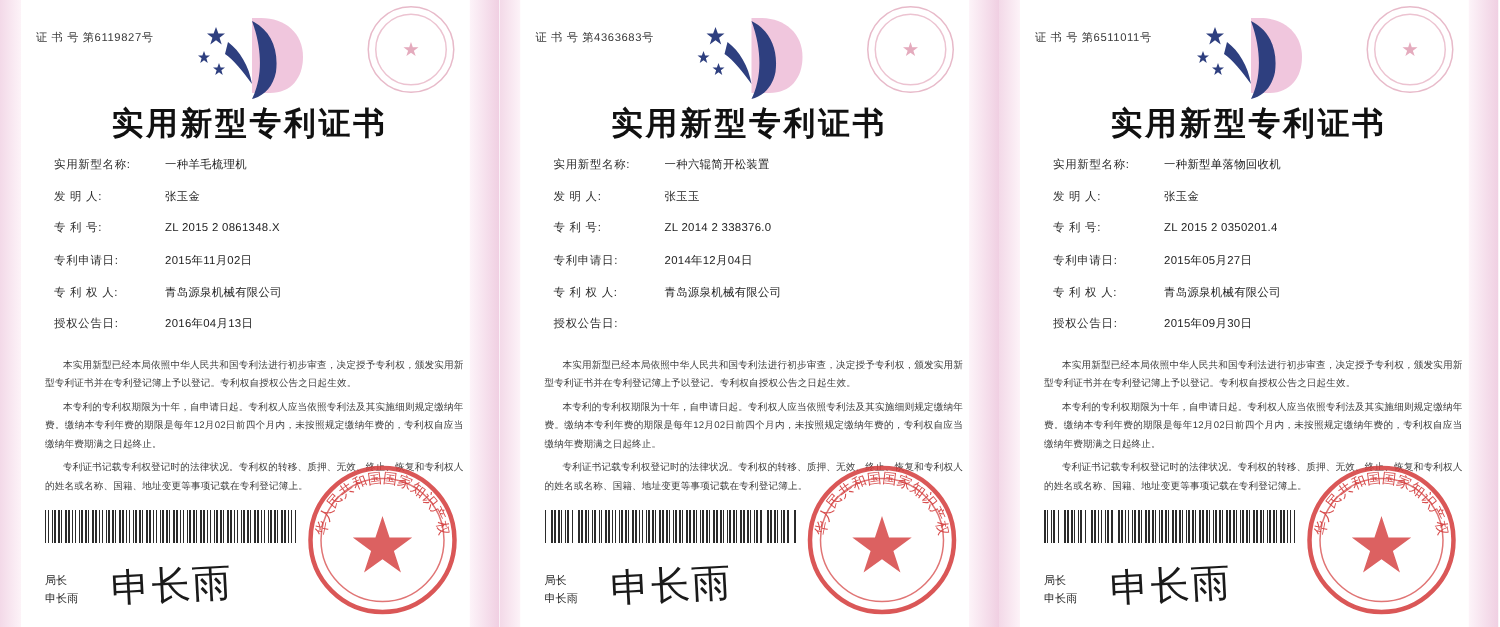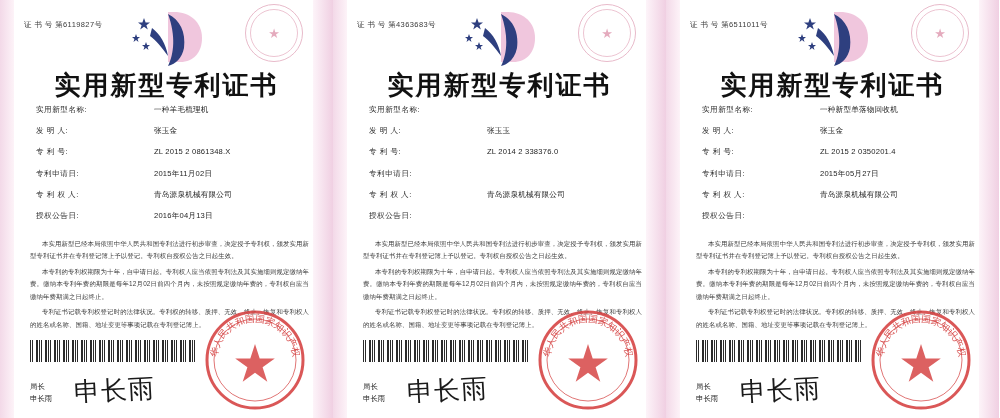--- a/index.html
+++ b/index.html
@@ -98,21 +98,21 @@
     font-size: 13px;
     line-height: 1;
   }
 
   .title {
     position: absolute;
     top: 68px;
     left: 0; right: 0;
     text-align: center;
     font-family: "DejaVu Serif", serif;
-    font-size: 26px;
+    font-size: 21px;
     font-weight: bold;
     letter-spacing: 2px;
     color: #111111;
   }
 
   .fields {
     position: absolute;
     left: 36px;
     right: 26px;
     top: 106px;
@@ -129,21 +129,20 @@
   .field-label {
     width: 74px;
     flex: 0 0 74px;
     letter-spacing: 0.5px;
     color: #2c2c2c;
   }
   .field-value {
     flex: 1 1 auto;
     color: #1d1d1d;
     letter-spacing: 0.2px;
-    margin-left: 44px;
   }
 
   .body-text {
     position: absolute;
     left: 30px;
     right: 24px;
     top: 238px;
     font-size: 6.4px;
     line-height: 1.95;
     color: #3c3c3c;
@@ -304,31 +303,33 @@
     <div class="top-seal">
       <div class="inner"></div>
       <div class="star">★</div>
     </div>
 
     <div class="title">实用新型专利证书</div>
 
     <div class="fields">
       <div class="field-row">
         <span class="field-label">实用新型名称:</span>
+        <span class="field-value">一种六辊简开松装置</span>
       </div>
       <div class="field-row">
         <span class="field-label">发 明 人:</span>
         <span class="field-value">张玉玉</span>
       </div>
       <div class="field-row">
         <span class="field-label">专 利 号:</span>
         <span class="field-value">ZL 2014 2 338376.0</span>
       </div>
       <div class="field-row">
         <span class="field-label">专利申请日:</span>
+        <span class="field-value">2014年12月04日</span>
       </div>
       <div class="field-row">
         <span class="field-label">专 利 权 人:</span>
         <span class="field-value">青岛源泉机械有限公司</span>
       </div>
       <div class="field-row">
         <span class="field-label">授权公告日:</span>
       </div>
     </div>
 
@@ -400,20 +401,21 @@
       <div class="field-row">
         <span class="field-label">专利申请日:</span>
         <span class="field-value">2015年05月27日</span>
       </div>
       <div class="field-row">
         <span class="field-label">专 利 权 人:</span>
         <span class="field-value">青岛源泉机械有限公司</span>
       </div>
       <div class="field-row">
         <span class="field-label">授权公告日:</span>
+        <span class="field-value">2015年09月30日</span>
       </div>
     </div>
 
     <div class="body-text">
       <p class="indent">本实用新型已经本局依照中华人民共和国专利法进行初步审查，决定授予专利权，颁发实用新型专利证书并在专利登记簿上予以登记。专利权自授权公告之日起生效。</p>
       <p class="indent">本专利的专利权期限为十年，自申请日起。专利权人应当依照专利法及其实施细则规定缴纳年费。缴纳本专利年费的期限是每年12月02日前四个月内，未按照规定缴纳年费的，专利权自应当缴纳年费期满之日起终止。</p>
       <p class="indent">专利证书记载专利权登记时的法律状况。专利权的转移、质押、无效、终止、恢复和专利权人的姓名或名称、国籍、地址变更等事项记载在专利登记簿上。</p>
     </div>
 
     <div class="barcode"></div>

